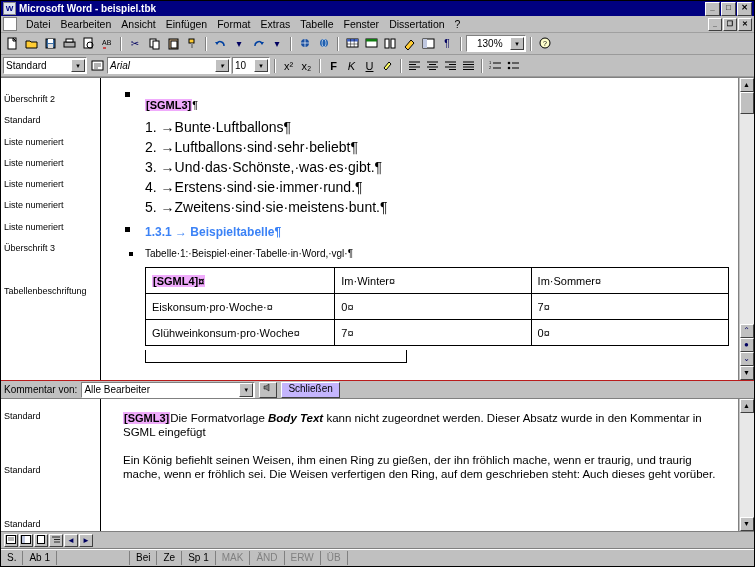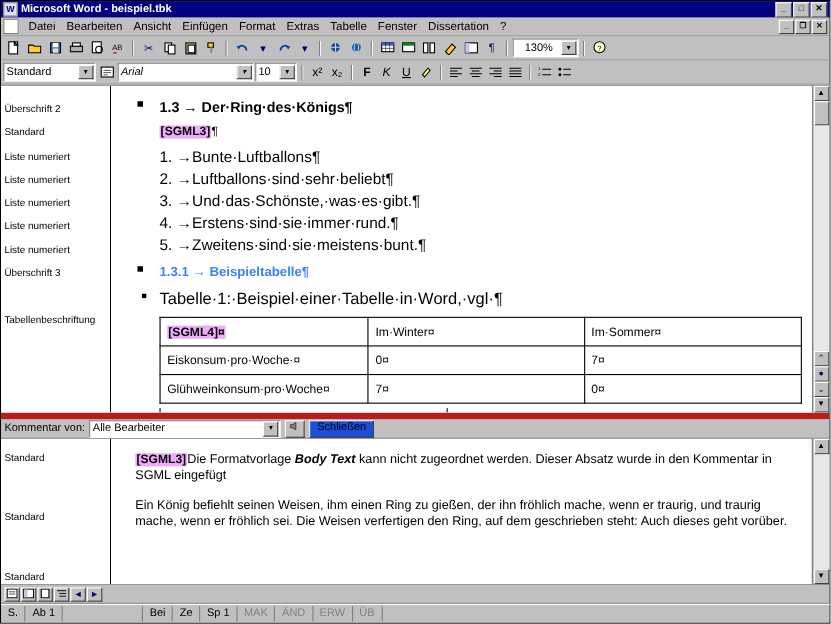--- a/index.html
+++ b/index.html
@@ -211,21 +211,21 @@
   .list-item {
     margin: 0 0 4px 0;
     padding-left: 26px;
     font-size: 14px;
     color: #000;
   }
   .bullet-para {
     margin: 0 0 8px 0;
     padding-left: 26px;
     position: relative;
-    font-size: 15px;
+    font-size: 10px;
     color: #000;
   }
   .bullet-para .bullet {
     position: absolute;
     left: 10px; top: 4px;
     width: 4px; height: 4px;
     background: #000;
   }
   .pilcrow { color: #000; }
 
@@ -299,21 +299,21 @@
   }
 
   
   .comment-bar {
     height: 17px;
     background: #c0c0c0;
     display: flex;
     align-items: center;
     gap: 4px;
     padding: 0 3px;
-    border-top: 6px solid #b91c1c;
+    border-top: 1px solid #b91c1c;
     border-bottom: 1px solid #808080;
     font-size: 10px;
   }
   .cb-label { color: #000; }
   .cb-combo {
     width: 170px; height: 14px;
     background: #fff;
     border: 1px solid #808080;
     border-right-color: #fff;
     border-bottom-color: #fff;
@@ -327,21 +327,21 @@
     position: absolute; right: 1px; top: 0px;
     width: 12px; height: 12px;
     background: #c0c0c0;
     border: 1px solid #fff;
     border-right-color: #404040;
     border-bottom-color: #404040;
     font-size: 7px; line-height: 11px; text-align: center;
   }
   .cb-btn {
     height: 14px;
-    background: #1d4ed8;
+    background: #c4b5fd;
     border: 1px solid #fff;
     border-right-color: #404040;
     border-bottom-color: #404040;
     font-size: 10px;
     padding: 0 6px;
     line-height: 12px;
     color: #000;
   }
   .cb-icon-btn {
     width: 16px; height: 14px;
@@ -676,21 +676,20 @@
       <div>Liste numeriert</div>
       <div>Liste numeriert</div>
       <div>Überschrift 3</div>
       <div style="height:22px"></div>
       <div>Tabellenbeschriftung</div>
     </div>
 
     <div class="page">
       <div class="heading1">
         <span class="bullet"></span>
-        <span>1.3  →  Der·Ring·des·Königs¶</span>
       </div>
 
       <div class="tag-line">
         <span class="sgml-tag">[SGML3]</span><span class="pilcrow">¶</span>
       </div>
 
       <div class="list-item">1. →Bunte·Luftballons¶</div>
       <div class="list-item">2. →Luftballons·sind·sehr·beliebt¶</div>
       <div class="list-item">3. →Und·das·Schönste,·was·es·gibt.¶</div>
       <div class="list-item">4. →Erstens·sind·sie·immer·rund.¶</div>

